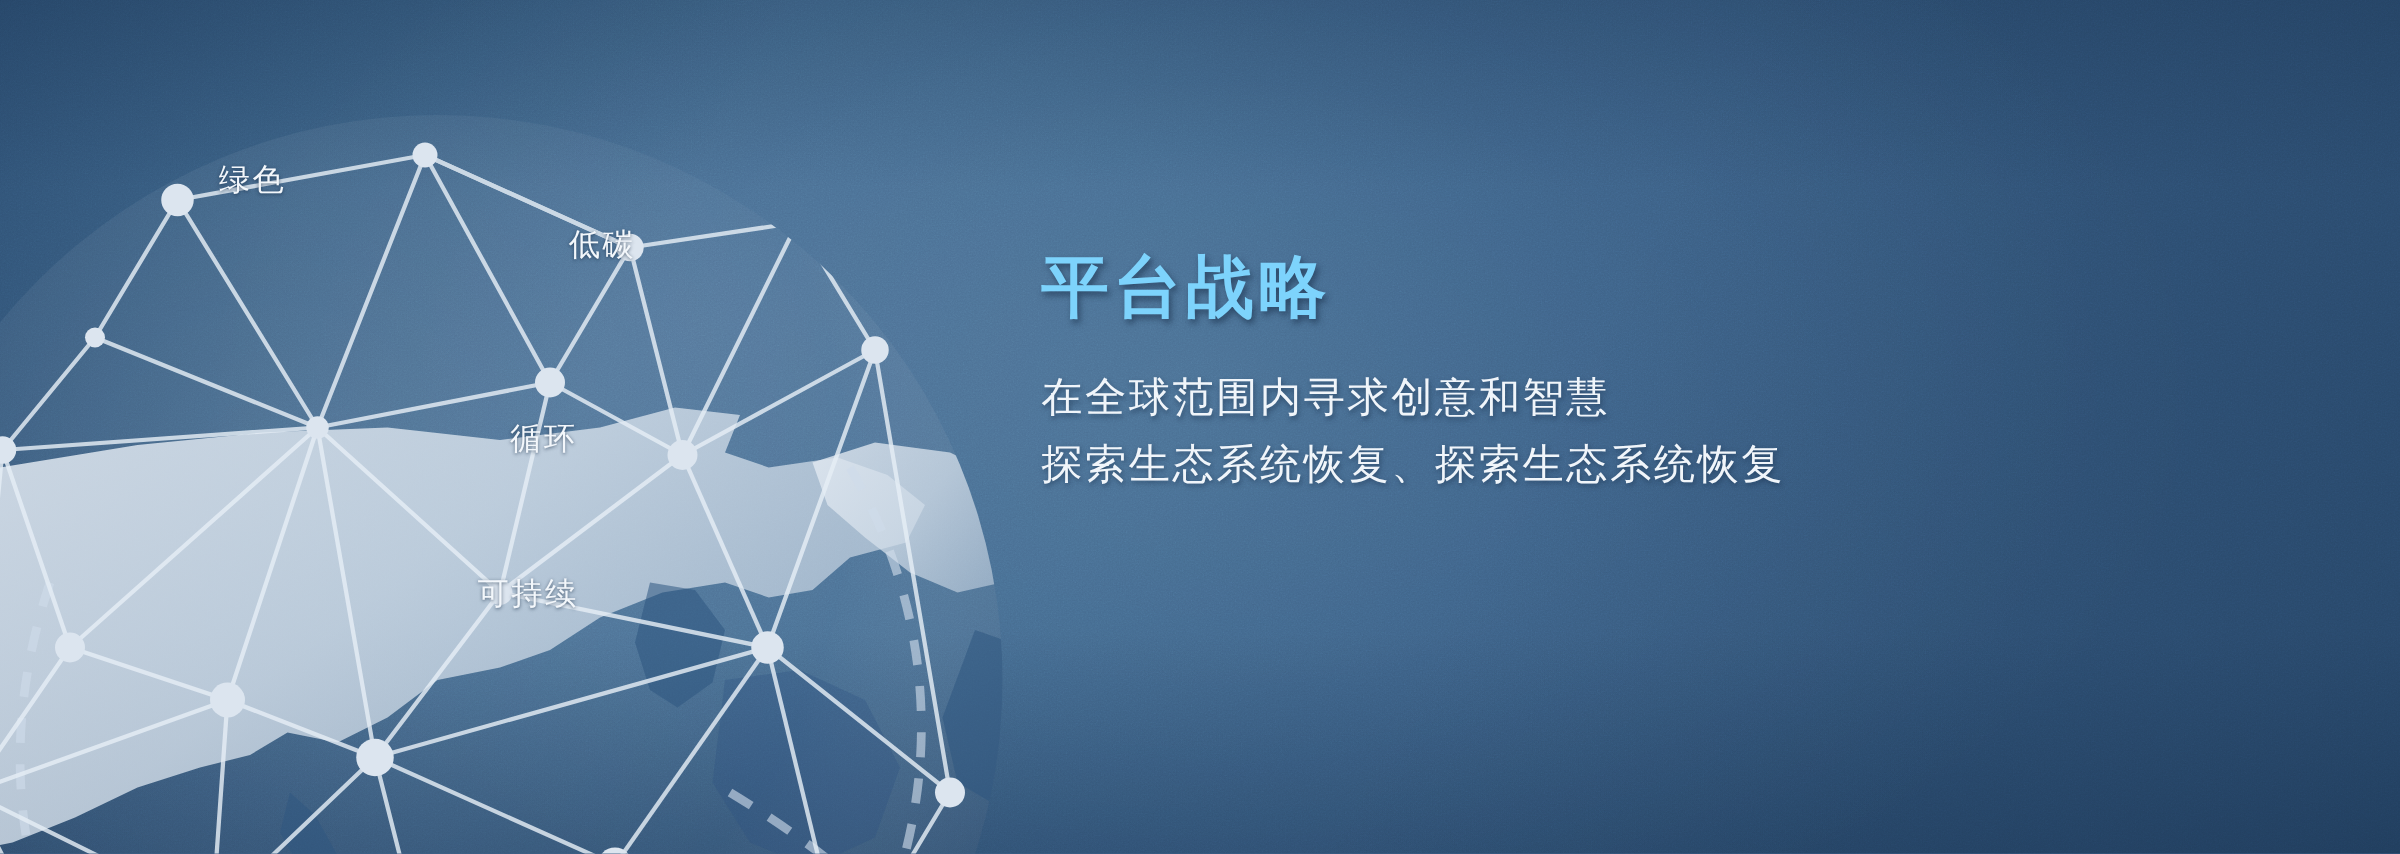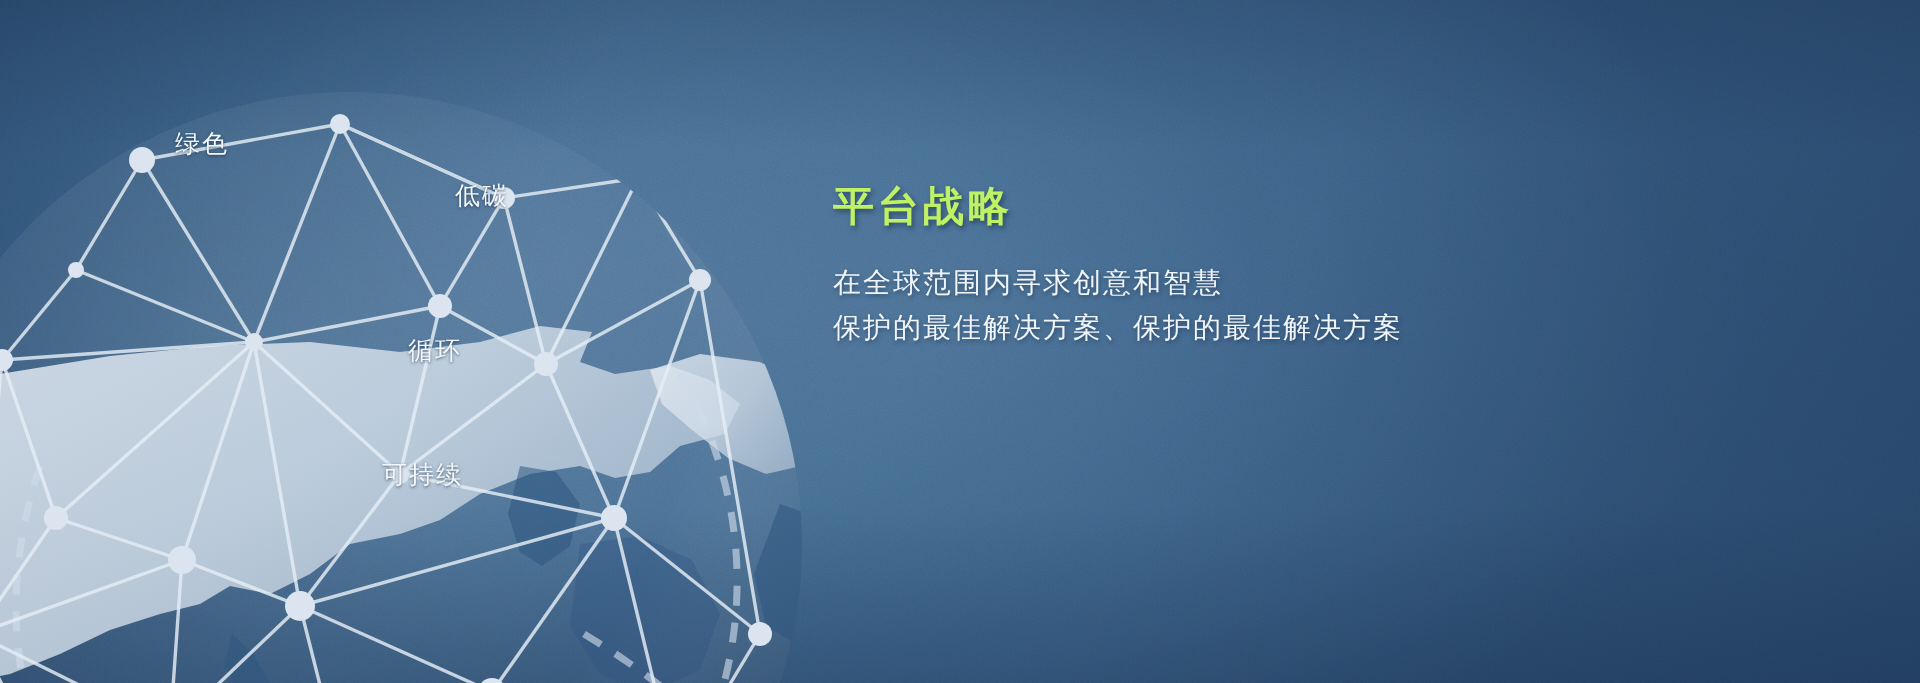--- a/index.html
+++ b/index.html
@@ -51,31 +51,31 @@
     font-family: "DejaVu Sans", "Liberation Sans", sans-serif;
   }
   
   #copy {
     position: absolute;
     left: 833px;
     top: 183px;
     width: 780px;
   }
   #headline {
-    font-size: 41px;
+    font-size: 54px;
     font-weight: bold;
-    color: #bef264;
+    color: #7dd3fc;
     letter-spacing: 4px;
     line-height: 1.14;
-    margin: 0 0 30px 0;
+    margin: 16px 0 30px 0;
     text-shadow: 2px 3px 5px rgba(18,38,64,0.55);
     font-family: "DejaVu Sans", "Liberation Sans", sans-serif;
   }
   .sub-line {
-    font-size: 28px;
+    font-size: 33px;
     color: #f0f5fa;
     letter-spacing: 2px;
     line-height: 1.62;
     text-shadow: 1px 2px 4px rgba(18,38,64,0.5);
     font-family: "DejaVu Sans", "Liberation Sans", sans-serif;
     white-space: nowrap;
   }
 </style>
 </head>
 <body>
@@ -247,16 +247,16 @@
   </svg>
 
   <div class="node-label" style="left:175px; top:127px;">绿色</div>
   <div class="node-label" style="left:455px; top:155px;margin-top:24px;">低碳</div>
   <div class="node-label" style="left:408px; top:334px;text-align:center;">循环</div>
   <div class="node-label" style="left:338px; top:458px;margin-left:44px;">可持续</div>
 
   <div id="copy">
     <h1 id="headline">平台战略</h1>
     <div class="sub-line">在全球范围内寻求创意和智慧</div>
-    <div class="sub-line">保护的最佳解决方案、保护的最佳解决方案</div>
+    <div class="sub-line">探索生态系统恢复、探索生态系统恢复</div>
   </div>
 
 </div>
 
 </body></html>

